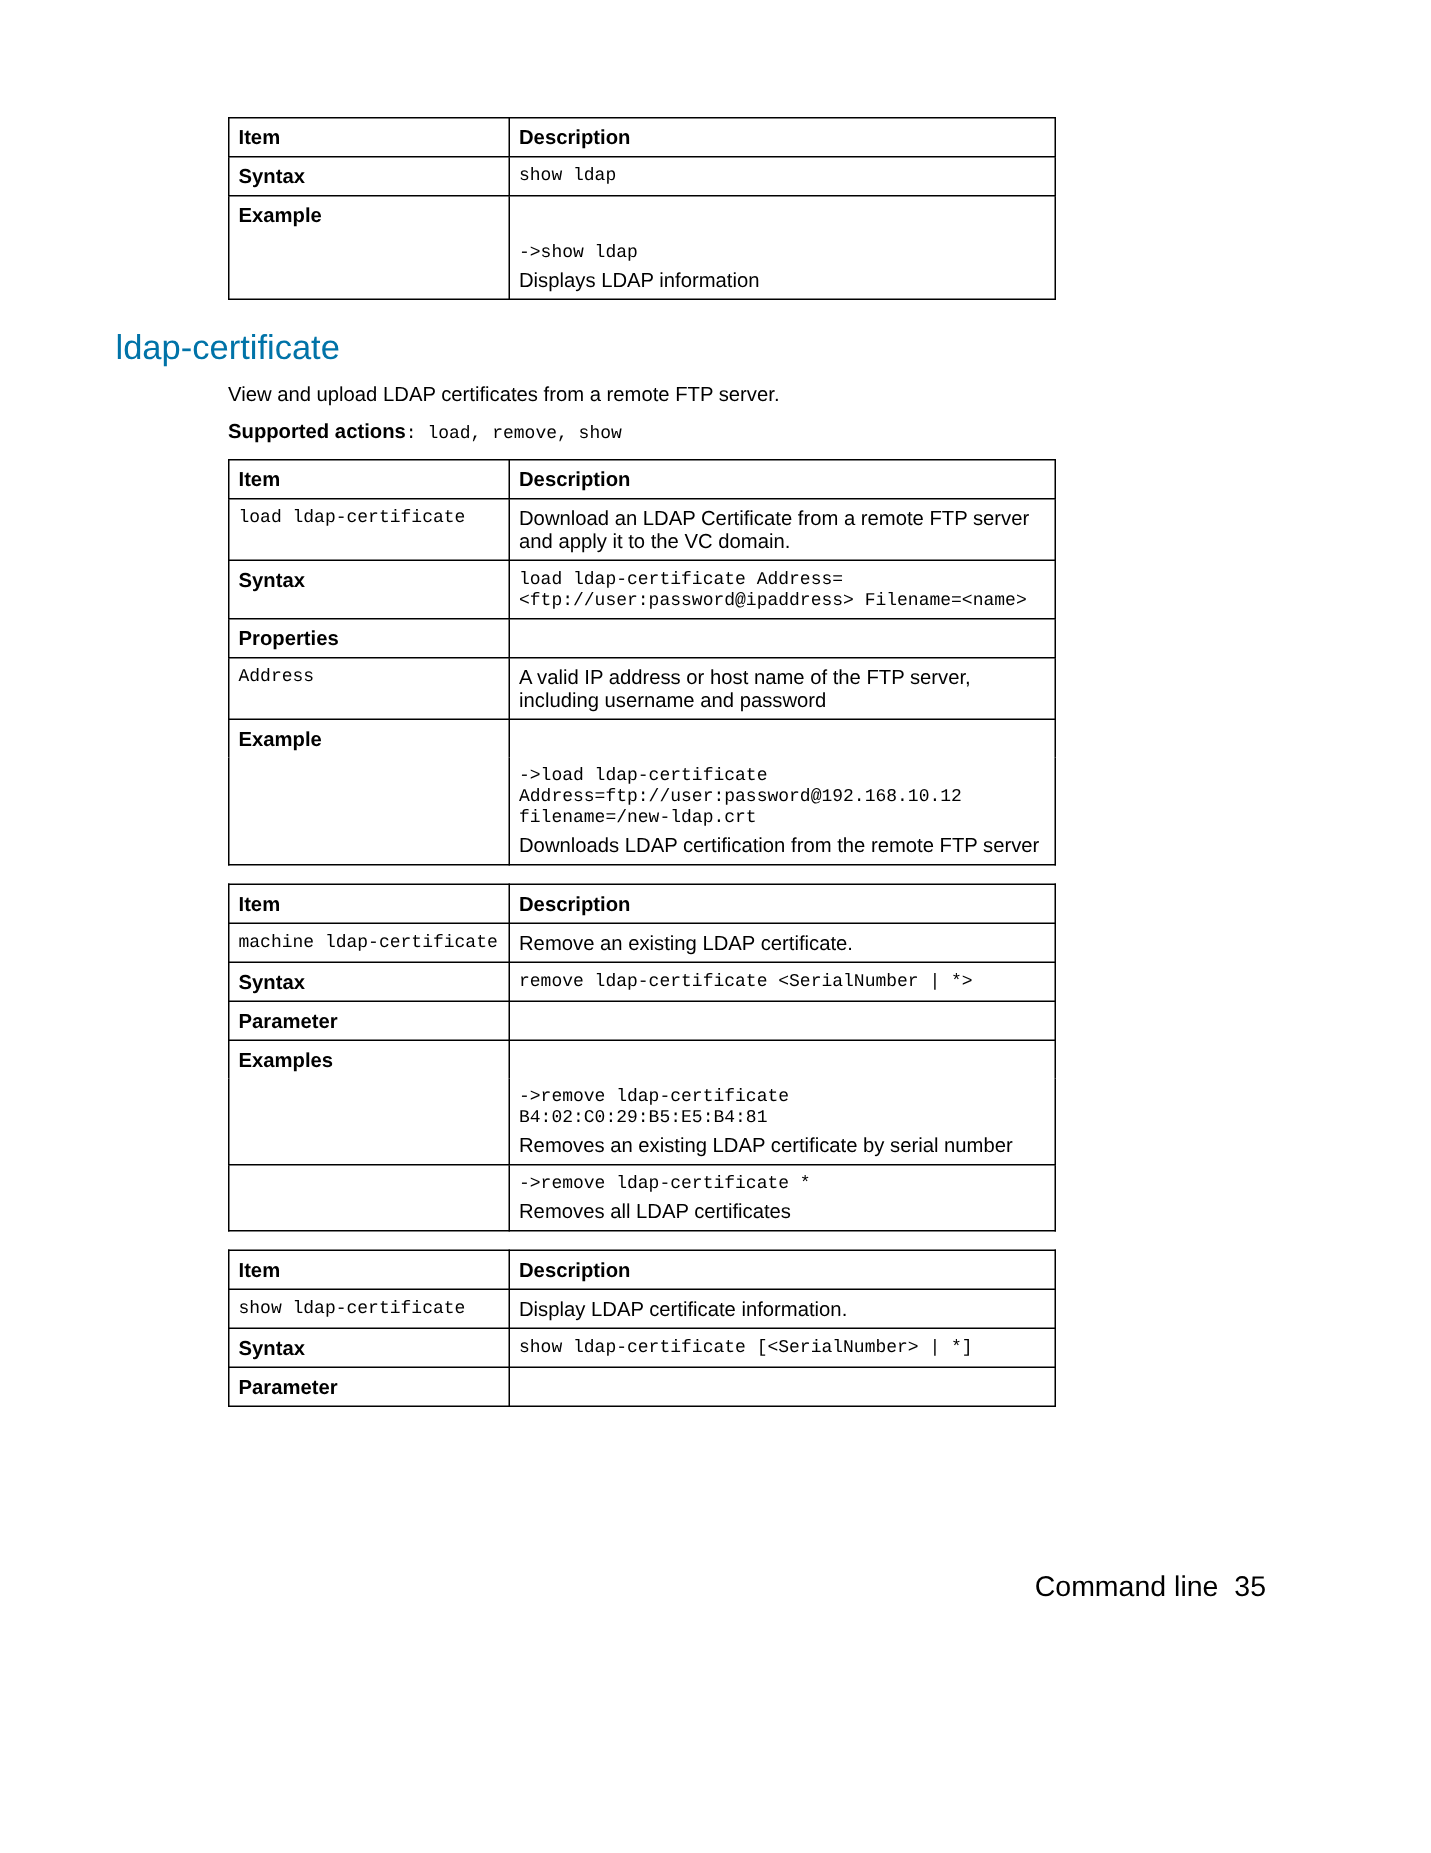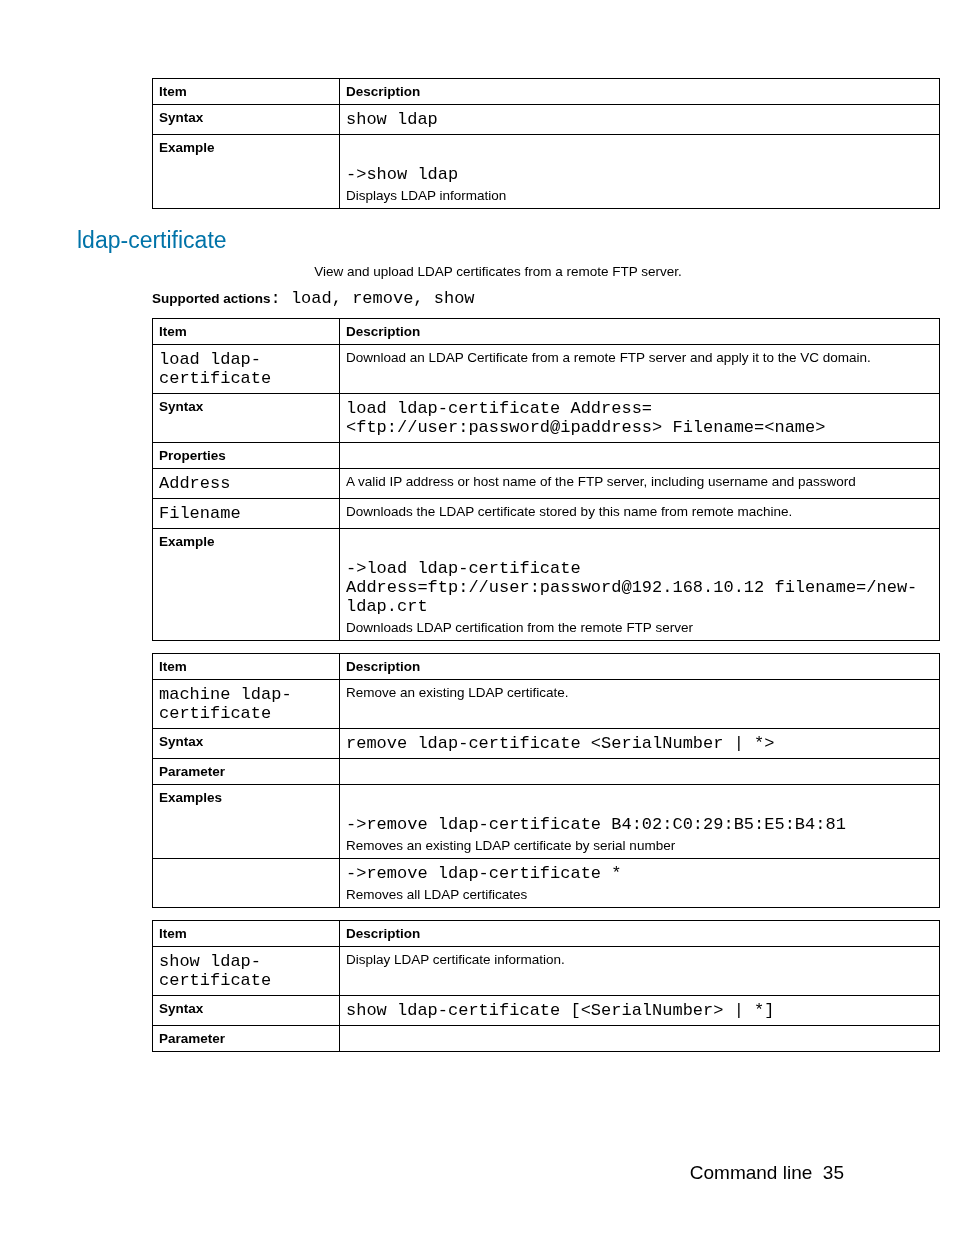--- a/index.html
+++ b/index.html
@@ -7,49 +7,48 @@
       font-family: Arial, Helvetica, sans-serif;
       font-size: 13.5px;
       background: #fff;
       color: #000;
       width: 954px;
       margin: 0 auto;
       padding: 78px 110px 40px 77px;
     }
     table {
       border-collapse: collapse;
-      width: 788px;
+      width: 552px;
       margin-left: 75px;
       margin-bottom: 12px;
       border-radius: 10px;
     }
     td, th {
       border: 1px solid #000;
       padding: 5px 6px;
       vertical-align: top;
       text-align: left;
     }
     th { font-weight: bold; font-size: 13.5px; }
     .col1 { width: 187px; }
     .bold { font-weight: bold; }
-    .mono { font-family: "Courier New", monospace; font-size: 17px; }
+    .mono { font-family: "Courier New", monospace; font-size: 12px; }
     .noborder-top td { border-top: none; }
     .noborder-bottom td { border-bottom: none; }
     h1 {
       font-family: Arial, Helvetica, sans-serif;
       font-weight: normal;
       color: #0073a8;
       font-size: 23px;
       margin: 18px 0 10px 0;
     }
     .intro {
       margin-left: 75px;
       margin-bottom: 10px;
       font-size: 13.5px;
-      text-align: center;
     }
     .support {
       margin-left: 75px;
       margin-bottom: 10px;
       font-size: 13.5px;
     }
     .footer {
       text-align: right;
       font-size: 19px;
       margin-top: 110px;
@@ -104,24 +103,20 @@
     <td class="bold">Syntax</td>
     <td class="mono">load ldap-certificate Address=&lt;ftp://user:password@ipaddress&gt; Filename=&lt;name&gt;</td>
   </tr>
   <tr>
     <td class="bold">Properties</td>
     <td></td>
   </tr>
   <tr>
     <td class="mono">Address</td>
     <td>A valid IP address or host name of the FTP server, including username and password</td>
-  </tr>
-  <tr>
-    <td class="mono">Filename</td>
-    <td>Downloads the LDAP certificate stored by this name from remote machine.</td>
   </tr>
   <tr class="noborder-bottom">
     <td class="bold">Example</td>
     <td></td>
   </tr>
   <tr class="noborder-top">
     <td></td>
     <td>
       <div class="mono">-&gt;load ldap-certificate Address=ftp://user:password@192.168.10.12 filename=/new-ldap.crt</div>
       <div class="desc-line">Downloads LDAP certification from the remote FTP server</div>

